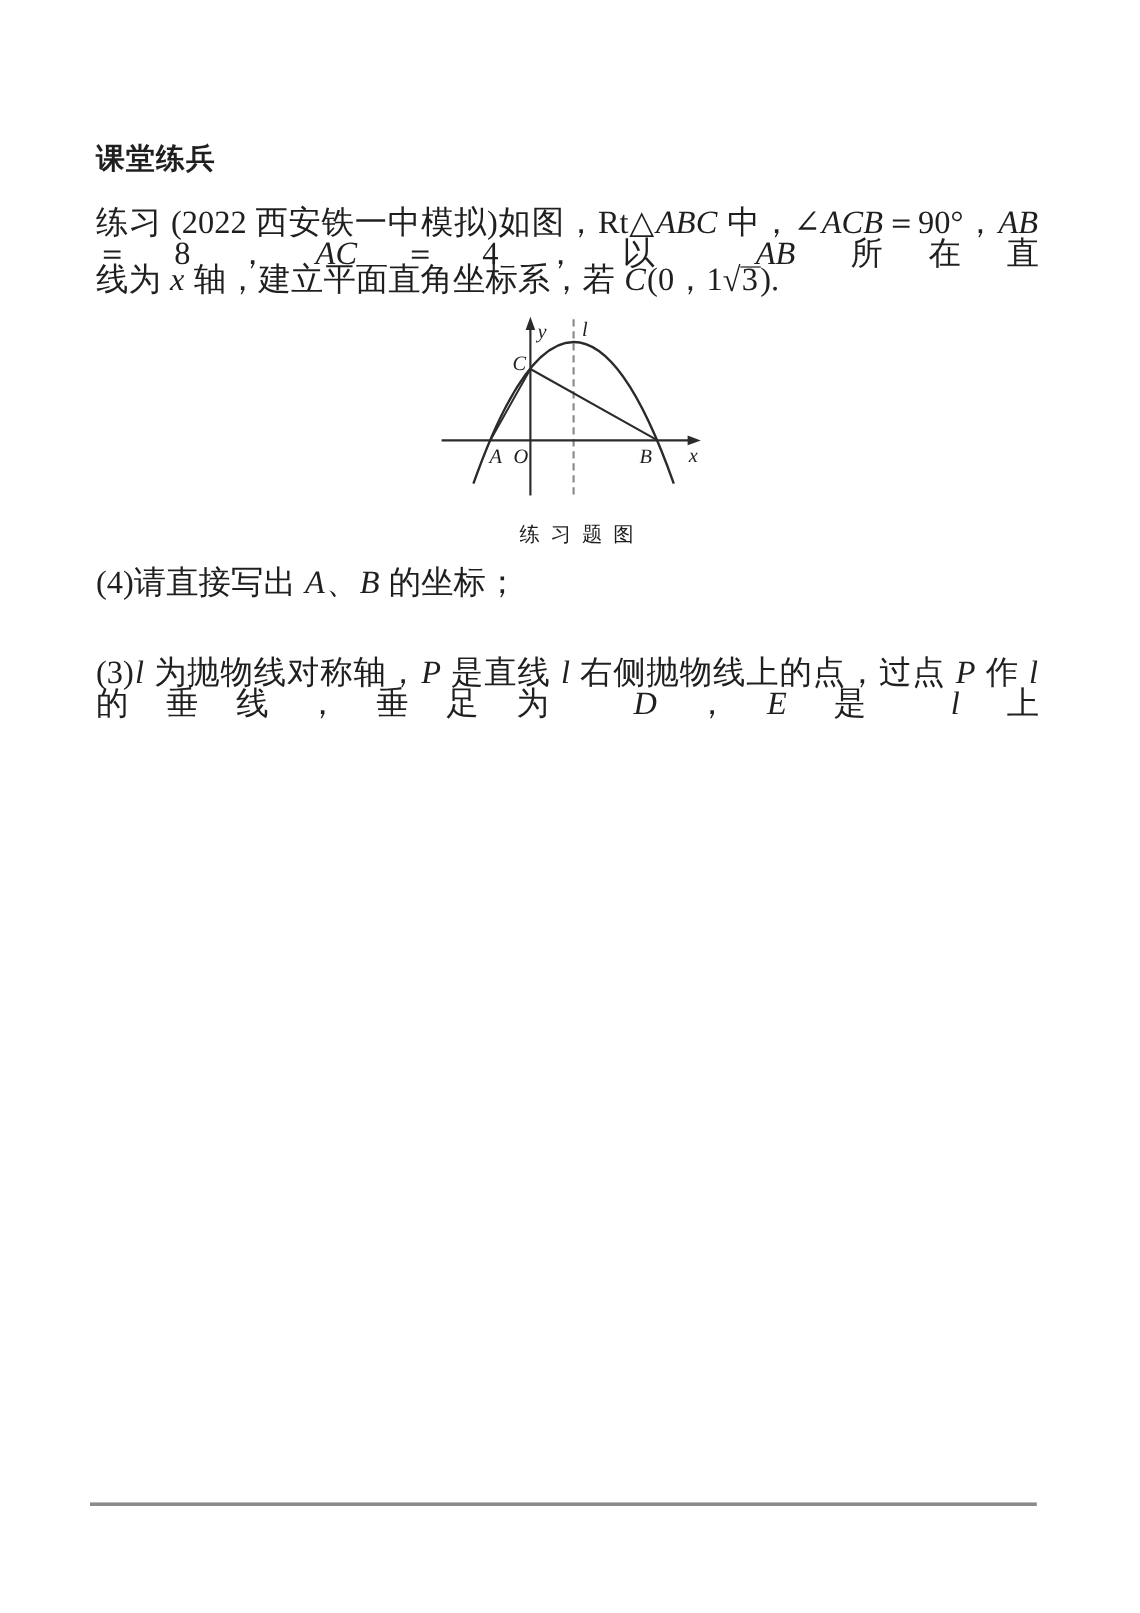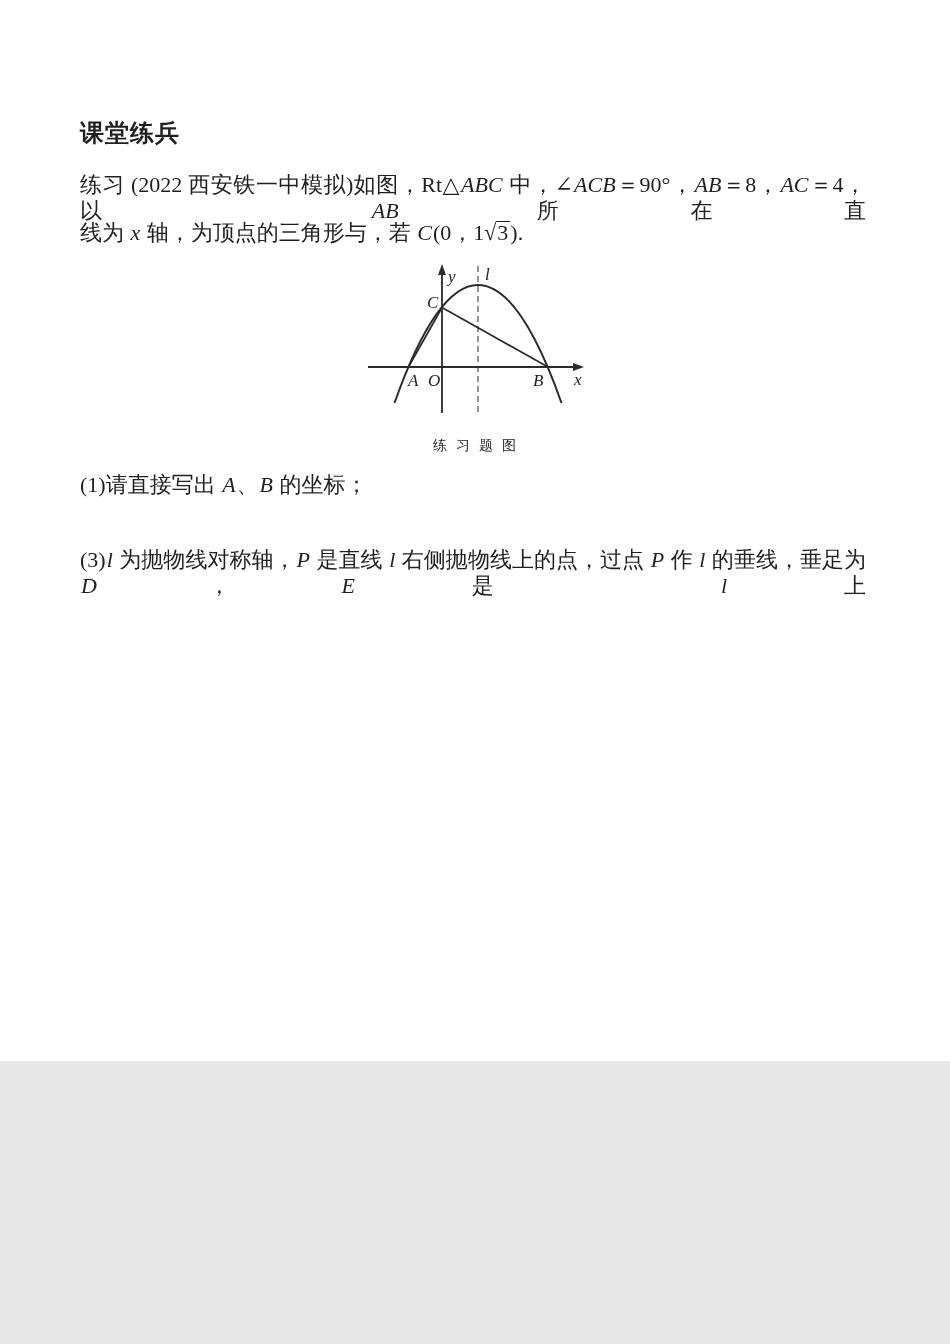--- a/index.html
+++ b/index.html
@@ -1,60 +1,60 @@
 <!DOCTYPE html>
 <html><head>
 <meta charset="utf-8">
 <style>
   html,body{margin:0;padding:0;background:#e8e8e8;}
   .page{
     position:relative;
-    width:950px;height:1061px;
+    width:950px;height:1344px;
     margin:0 auto;
     background:#ffffff;
     font-family:"Liberation Serif","DejaVu Serif",serif;
     color:#1f1f1f;
     overflow:hidden;
   }
   .heading{
     position:absolute;left:80px;top:118px;margin:0;
     font-family:"Liberation Sans","DejaVu Sans",sans-serif;
     font-size:24px;font-weight:bold;line-height:30px;
     letter-spacing:1px;
   }
   .line{
     position:absolute;left:80px;width:786px;
-    font-size:22px;line-height:26px;
+    font-size:27px;line-height:26px;
     white-space:normal;
   }
   .justify{text-align:justify;text-align-last:justify;}
   .var{font-style:italic;padding:0 1px;}
   .sqrt{white-space:nowrap;}
   .sqrt-sym{display:inline-block;transform:scaleY(1.05);}
   .sqrt-val{display:inline-block;border-top:1.6px solid currentColor;padding:0 2px 0 1px;line-height:21px;}
   .figure-wrap{position:absolute;left:365px;top:253px;width:230px;height:180px;}
   .fig-label{font:italic 17px "Liberation Serif","DejaVu Serif",serif;fill:#1f1f1f;}
   .caption{
     position:absolute;left:433px;top:433px;
-    font-size:14px;line-height:26px;letter-spacing:9px;
+    font-size:17px;line-height:26px;letter-spacing:9px;
   }
   .divider{
     position:absolute;left:75px;top:1252px;width:789px;height:3px;
     background:#8b8b8b;
   }
 </style>
 </head>
 <body>
 
 <div class="page">
 
   <h1 class="heading">课堂练兵</h1>
 
   <div class="line justify" style="top:172px"><span>练习 (2022 西安铁一中模拟)如图，Rt△</span><span class="var">ABC</span><span> 中，∠</span><span class="var">ACB</span><span>＝90°，</span><span class="var">AB</span><span>＝8，</span><span class="var">AC</span><span>＝4，以 </span><span class="var">AB</span><span> 所在直</span></div>
-  <div class="line" style="top:220px"><span>线为 </span><span class="var">x</span><span> 轴，为顶点的三角形与，若 </span><span class="var">C</span><span>(0，1</span><span class="sqrt"><span class="sqrt-sym">√</span><span class="sqrt-val">3</span></span><span>).</span></div>
+  <div class="line" style="top:220px"><span>线为 </span><span class="var">x</span><span> 轴，建立平面直角坐标系，若 </span><span class="var">C</span><span>(0，1</span><span class="sqrt"><span class="sqrt-sym">√</span><span class="sqrt-val">3</span></span><span>).</span></div>
 
   <div class="figure-wrap">
     <svg width="230" height="180" viewBox="0 0 230 180" xmlns="http://www.w3.org/2000/svg">
 
       <line x1="113" y1="13" x2="113" y2="161" stroke="#8a8a8a" stroke-width="1.8" stroke-dasharray="6 4"></line>
 
       <line x1="3" y1="114" x2="213" y2="114" stroke="#2b2b2b" stroke-width="1.8"></line>
       <polygon points="219,114 208,110 208,118" fill="#2b2b2b"></polygon>
 
       <line x1="77" y1="160" x2="77" y2="17" stroke="#2b2b2b" stroke-width="1.8"></line>
@@ -70,18 +70,18 @@
       <text class="fig-label" x="62" y="55">C</text>
       <text class="fig-label" x="43" y="133">A</text>
       <text class="fig-label" x="63" y="133">O</text>
       <text class="fig-label" x="168" y="133">B</text>
       <text class="fig-label" x="209" y="132">x</text>
     </svg>
   </div>
 
   <div class="caption">练习题图</div>
 
-  <div class="line" style="top:472px"><span>(1)请直接写出 </span><span class="var">A</span><span>、</span><span class="var">B</span><span> 的坐标；</span></div>
+  <div class="line" style="top:472px"><span>(4)请直接写出 </span><span class="var">A</span><span>、</span><span class="var">B</span><span> 的坐标；</span></div>
   <div class="line justify" style="top:547px"><span>(3)</span><span class="var">l</span><span> 为抛物线对称轴，</span><span class="var">P</span><span> 是直线 </span><span class="var">l</span><span> 右侧抛物线上的点，过点 </span><span class="var">P</span><span> 作 </span><span class="var">l</span><span> 的垂线，垂足为 </span><span class="var">D</span><span>，</span><span class="var">E</span><span> 是 </span><span class="var">l</span><span> 上</span></div>
 
   <div class="divider"></div>
 
 </div>
 
 </body></html>

